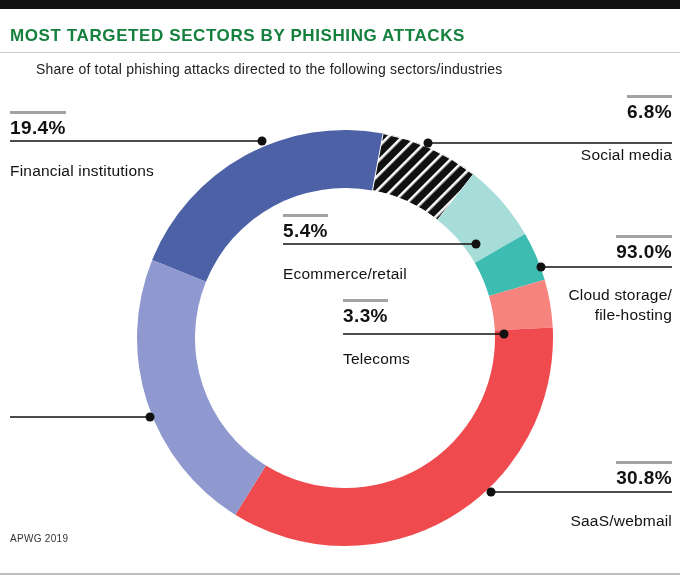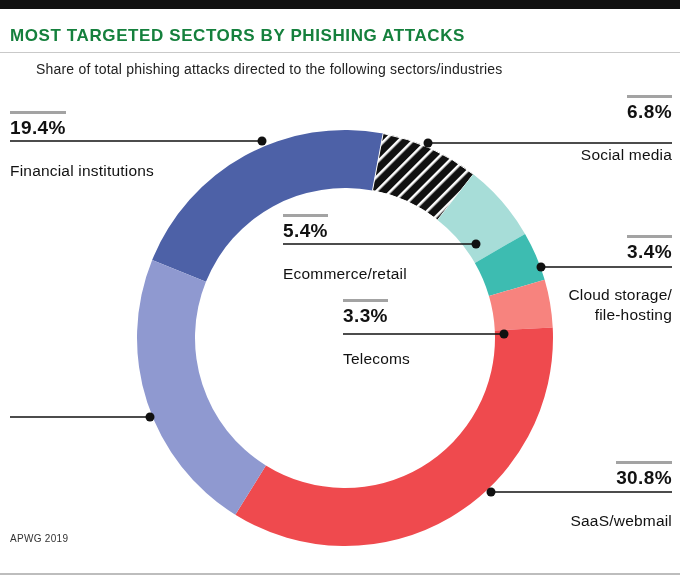--- a/index.html
+++ b/index.html
@@ -79,21 +79,21 @@
     <span class="pct">6.8%</span>
     <div class="lbl">Social media</div>
   </div>
 
   <div class="callout" style="left:283px;top:214px">
     <span class="pct">5.4%</span>
     <div class="lbl">Ecommerce/retail</div>
   </div>
 
   <div class="callout right" style="right:8px;top:235px">
-    <span class="pct">3.4%</span>
+    <span class="pct">93.0%</span>
     <div class="lbl">
       <div>Cloud storage/</div>
       <div>file-hosting</div>
     </div>
   </div>
 
   <div class="callout" style="left:343px;top:299px">
     <span class="pct">3.3%</span>
     <div class="lbl">Telecoms</div>
   </div>

